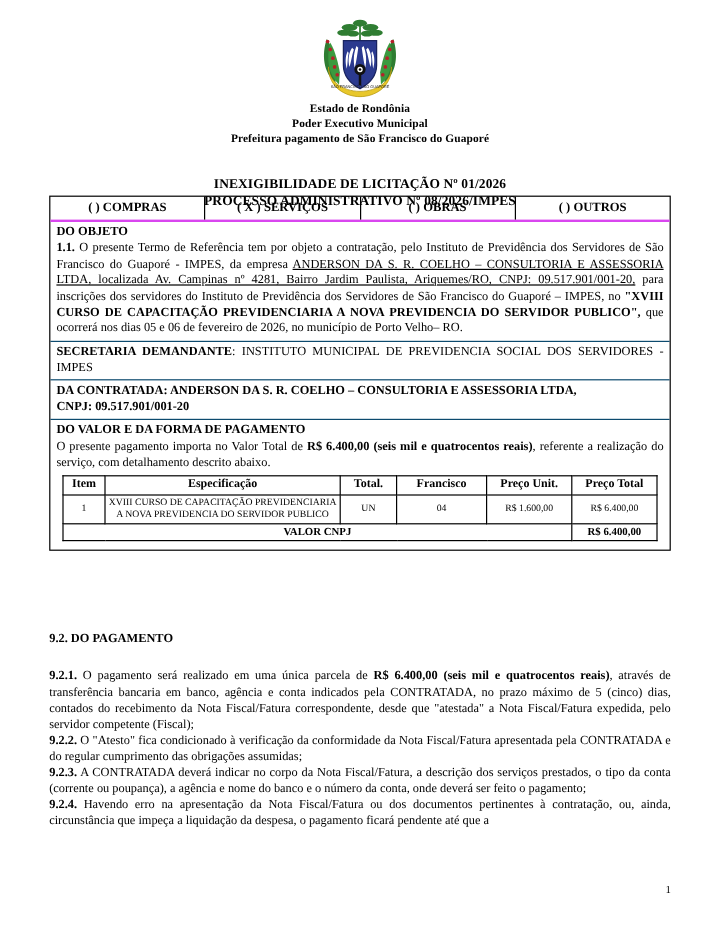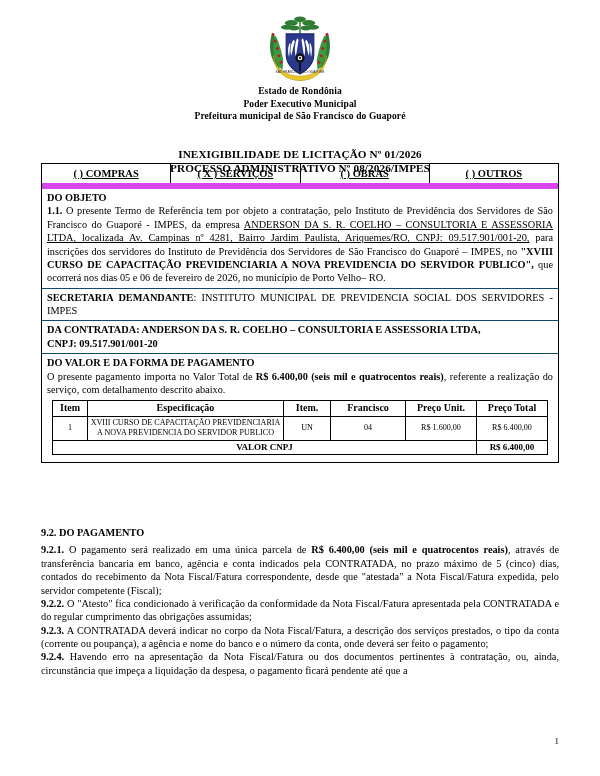--- a/index.html
+++ b/index.html
@@ -53,22 +53,21 @@
   .doc-frame {
     position: absolute;
     left: 41px;
     top: 163px;
     width: 518px;
     border: 1px solid #000;
     box-sizing: border-box;
   }
   .catrow {
     display: flex;
-    border-bottom: 6px solid #d946ef;
-    text-decoration: underline;
+    border-bottom: 2px solid #d946ef;
   }
   .catcell {
     flex: 1 1 0;
     text-align: center;
     font-weight: bold;
     font-size: 10.5px;
     padding: 4px 0 4px 0;
     border-right: 1px solid #000;
     white-space: nowrap;
   }
@@ -132,21 +131,21 @@
   .c-pt    { width: 66px; margin-top: 44px; }
 
   
   .tail {
     position: absolute;
     left: 41px;
     top: 519px;
     width: 518px;
     box-sizing: border-box;
   }
-  .tail .hd { margin-bottom: 4px; }
+  .tail .hd { margin-bottom: 18px; }
   .tail p.body { margin-bottom: 0px; }
   .spacer6 { height: 7px; }
 
   .pagenum {
     position: absolute;
     right: 41px;
     bottom: 30px;
     font-size: 9px;
   }
 </style>
@@ -206,21 +205,21 @@
       <circle cx="50" cy="63" r="1.5" fill="#111111"></circle>
       <rect x="48.6" y="69" width="2.8" height="12" fill="#111111"></rect>
 
       <path d="M14 60 C14 84 34 94 50 94 C66 94 86 84 86 60 C86 76 70 88 50 88 C30 88 14 76 14 60 Z" fill="#e8c72b" stroke="#b89a12" stroke-width="0.9"></path>
       <text x="50" y="84" font-size="4.4" fill="#1a1a1a" text-anchor="middle" font-family="Liberation Sans, sans-serif">SÃO FRANCISCO DO GUAPORÉ</text>
     </svg>
 
     <div class="org-lines">
       <div>Estado de Rondônia</div>
       <div>Poder Executivo Municipal</div>
-      <div>Prefeitura municipal de São Francisco do Guaporé</div>
+      <div>Prefeitura pagamento de São Francisco do Guaporé</div>
     </div>
 
     <div class="title-block">
       <div>INEXIGIBILIDADE DE LICITAÇÃO Nº 01/2026</div>
       <div>PROCESSO ADMINISTRATIVO Nº 08/2026/IMPES</div>
     </div>
   </div>
 
   <div class="doc-frame">
 
@@ -248,21 +247,21 @@
     <div class="sec nb">
       <div class="hd">DO VALOR E DA FORMA DE PAGAMENTO</div>
       <p class="body"><span>O presente pagamento importa no Valor Total de </span><b>R$ 6.400,00 (seis mil e quatrocentos reais)</b><span>, referente a realização do serviço, com detalhamento descrito abaixo.</span></p>
 
       <div class="tbl-wrap">
         <table class="items">
           <thead>
             <tr>
               <th class="c-item">Item</th>
               <th>Especificação</th>
-              <th class="c-unid">Item.</th>
+              <th class="c-unid">Total.</th>
               <th class="c-qtd">Francisco</th>
               <th class="c-pu">Preço Unit.</th>
               <th class="c-pt">Preço Total</th>
             </tr>
           </thead>
           <tbody>
             <tr>
               <td>1</td>
               <td>XVIII CURSO DE CAPACITAÇÃO PREVIDENCIARIA A NOVA PREVIDENCIA DO SERVIDOR PUBLICO</td>
               <td>UN</td>

